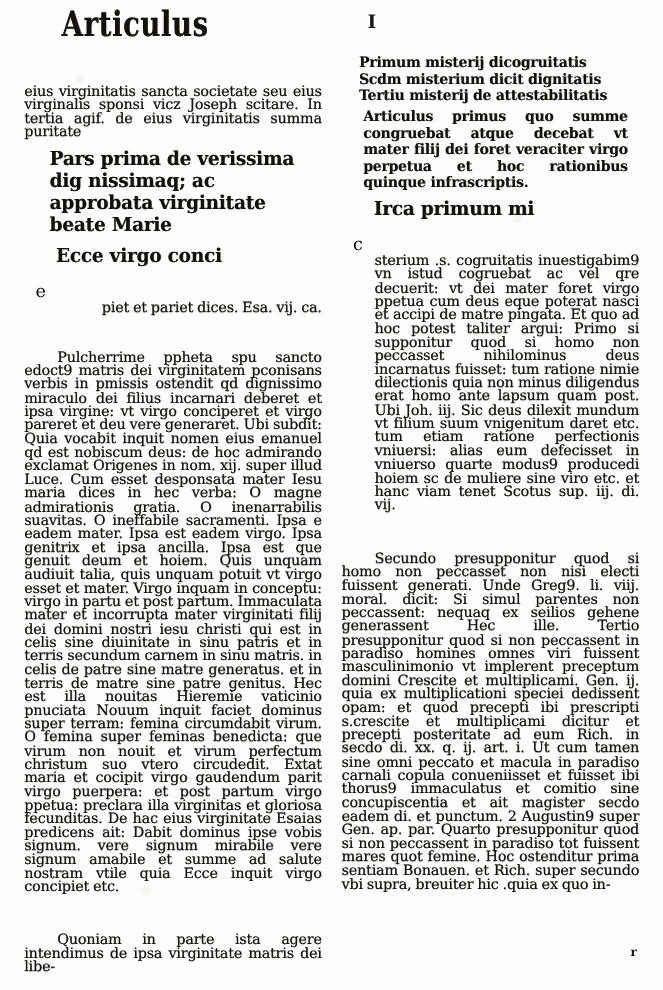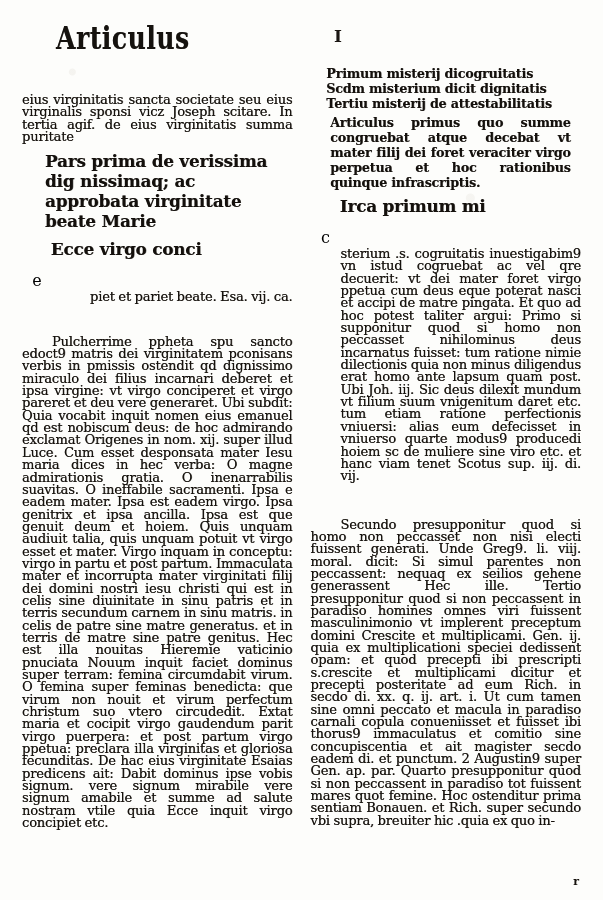--- a/index.html
+++ b/index.html
@@ -13,21 +13,21 @@
     overflow: hidden;
     font-family: "DejaVu Serif", serif;
   }
 
   #page {
     position: relative;
     width: 603px;
     height: 900px;
     background: #fdfdfb;
     box-sizing: border-box;
-    padding: 18px 22px 10px 22px;
+    padding: 2px 22px 10px 22px;
     
     background-image:
       radial-gradient(circle at 12% 8%, rgba(170,160,140,0.10) 0 3px, rgba(0,0,0,0) 4px),
       radial-gradient(circle at 78% 22%, rgba(170,160,140,0.09) 0 4px, rgba(0,0,0,0) 5px),
       radial-gradient(circle at 40% 63%, rgba(170,160,140,0.08) 0 3px, rgba(0,0,0,0) 4px),
       radial-gradient(circle at 88% 80%, rgba(170,160,140,0.10) 0 3px, rgba(0,0,0,0) 4px),
       radial-gradient(circle at 22% 90%, rgba(170,160,140,0.07) 0 4px, rgba(0,0,0,0) 5px);
   }
 
   
@@ -149,26 +149,27 @@
       <div class="blk">eius virginitatis sancta societate seu eius virginalis sponsi vicz Joseph scitare.  In tertia agif. de eius virginitatis summa puritate</div>
 
       <div class="sp8"></div>
       <div class="disp" style="padding-left:24px;">Pars prima de verissima dig nissimaq; ac approbata virginitate beate Marie</div>
 
       <div class="sp8"></div>
       <div class="disp" style="padding-left:30px;">Ecce virgo conci</div>
 
       <div class="guide-row">
         <div class="guide-box">e</div>
-        <div class="guide-body blk" style="text-align:right;">piet et pariet beate. Esa. vij. ca.</div>
+        <div class="guide-body blk" style="text-align:right;">piet et pariet dices. Esa. vij. ca.</div>
       </div>
 
       <div class="blk ind-big">Pulcherrime ppheta spu sancto edoct9 matris dei virginitatem pconisans verbis in pmissis ostendit qd dignissimo miraculo dei filius incarnari deberet et ipsa virgine: vt virgo conciperet et virgo pareret et deu vere generaret. Ubi subdit: Quia vocabit inquit nomen eius emanuel qd est nobiscum deus: de hoc admirando exclamat Origenes in nom. xij. super illud Luce. Cum esset desponsata mater Iesu maria dices in hec verba: O magne admirationis gratia. O inenarrabilis suavitas. O ineffabile sacramenti. Ipsa e eadem mater. Ipsa est eadem virgo. Ipsa genitrix et ipsa ancilla. Ipsa est que genuit deum et hoiem. Quis unquam audiuit talia, quis unquam potuit vt virgo esset et mater. Virgo inquam in conceptu: virgo in partu et post partum. Immaculata mater et incorrupta mater virginitati filij dei domini nostri iesu christi qui est in celis sine diuinitate in sinu patris et in terris secundum carnem in sinu matris. in celis de patre sine matre generatus. et in terris de matre sine patre genitus. Hec est illa nouitas Hieremie vaticinio pnuciata Nouum inquit faciet dominus super terram: femina circumdabit virum. O femina super feminas benedicta: que virum non nouit et virum perfectum christum suo vtero circudedit. Extat maria et cocipit virgo gaudendum parit virgo puerpera: et post partum virgo ppetua: preclara illa virginitas et gloriosa fecunditas.  De hac eius virginitate Esaias predicens ait: Dabit dominus ipse vobis signum. vere signum mirabile vere signum amabile et summe ad salute nostram vtile quia Ecce inquit virgo concipiet etc.</div>
 
       <div class="sp4"></div>
+      <div class="blk ind-big">Quoniam in parte ista agere intendimus de ipsa  virginitate matris dei libe-</div>
 
     </div>
 
     <div class="col">
 
 
       <div class="sp4"></div>
       <div class="disp disp-sm" style="padding-left:16px;">Primum misterij dicogruitatis</div>
       <div class="disp disp-sm" style="padding-left:16px;">Scdm misterium dicit dignitatis</div>
       <div class="disp disp-sm" style="padding-left:16px;">Tertiu misterij de attestabilitatis</div>

